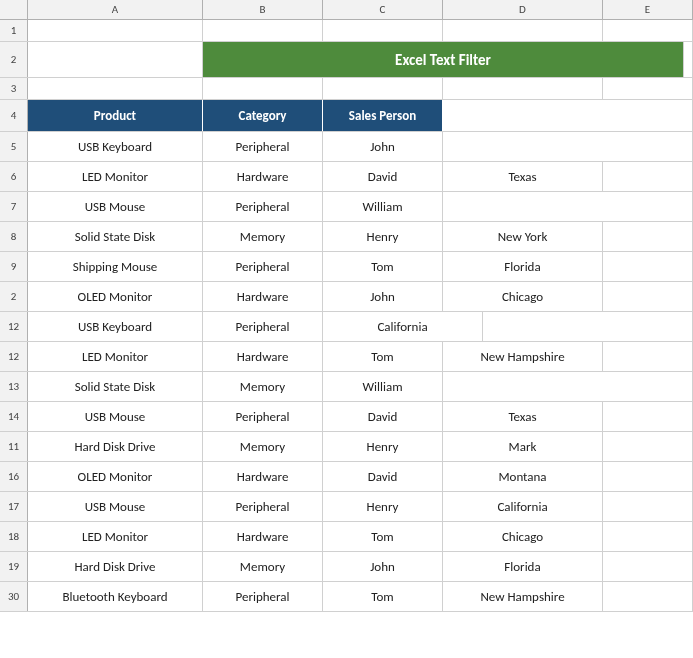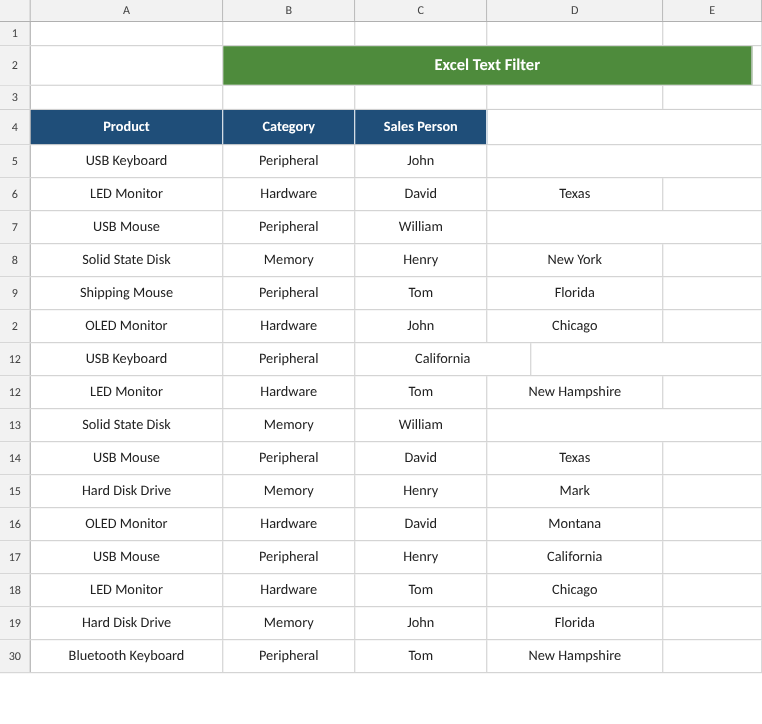--- a/index.html
+++ b/index.html
@@ -258,21 +258,21 @@
       </div>
       <div class="grid-row">
         <div class="cell-row-num">14</div>
         <div class="cell data-cell col-b">USB Mouse</div>
         <div class="cell data-cell col-c">Peripheral</div>
         <div class="cell data-cell col-d">David</div>
         <div class="cell data-cell col-e">Texas</div>
         <div class="cell" style="flex: 1 1 0%;"></div>
       </div>
       <div class="grid-row">
-        <div class="cell-row-num">15</div>
+        <div class="cell-row-num">11</div>
         <div class="cell data-cell col-b">Hard Disk Drive</div>
         <div class="cell data-cell col-c">Memory</div>
         <div class="cell data-cell col-d">Henry</div>
         <div class="cell data-cell col-e">Mark</div>
         <div class="cell" style="flex: 1 1 0%;"></div>
       </div>
       <div class="grid-row">
         <div class="cell-row-num">16</div>
         <div class="cell data-cell col-b">OLED Monitor</div>
         <div class="cell data-cell col-c">Hardware</div>

